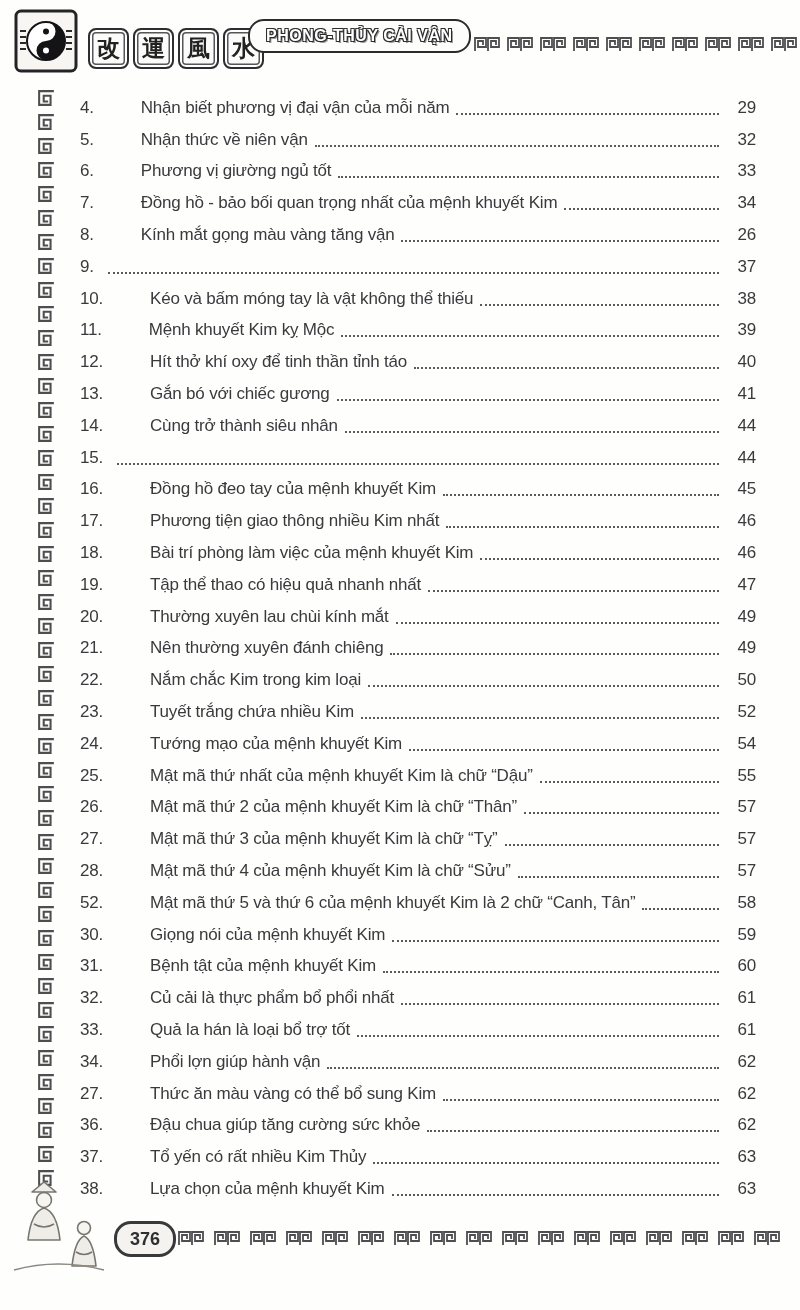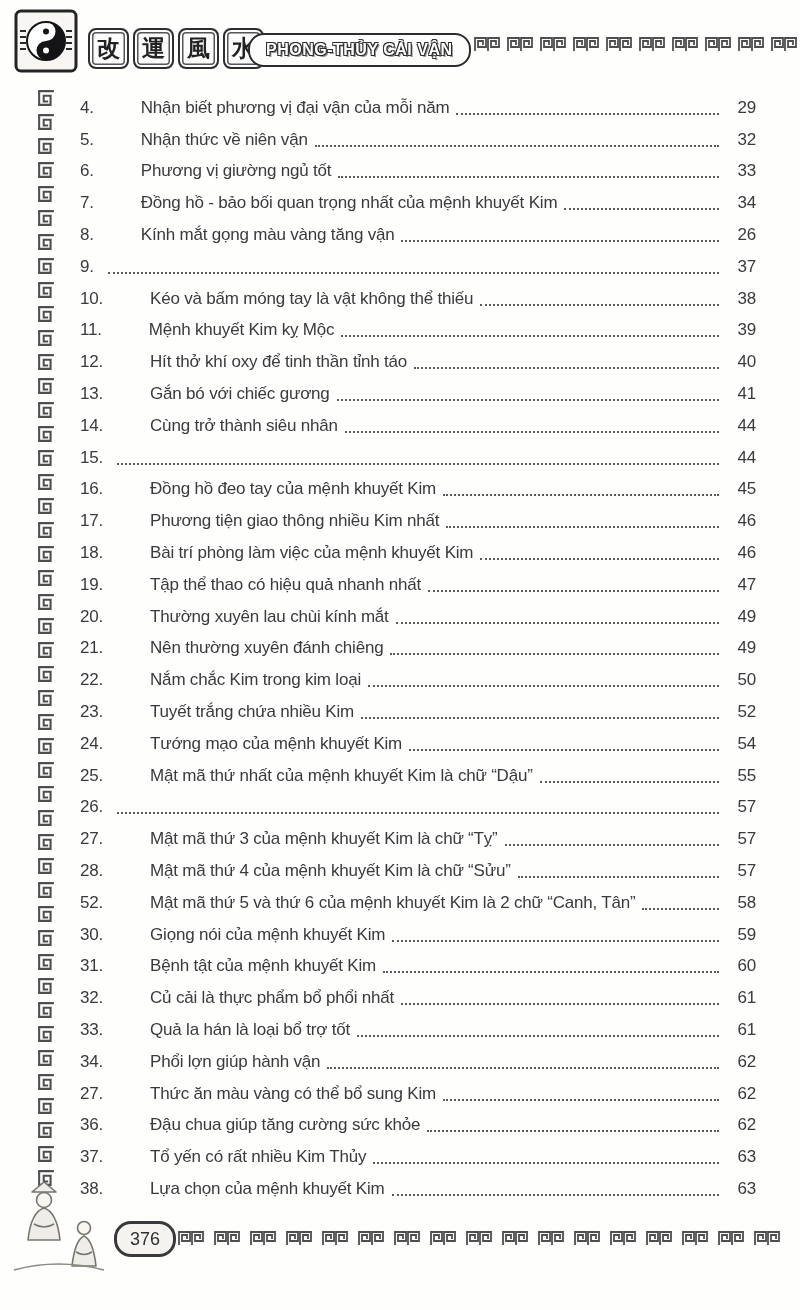--- a/index.html
+++ b/index.html
@@ -14,21 +14,21 @@
   
   .bagua{position:absolute;left:14px;top:8px;width:64px;height:66px;}
   .cn-title{position:absolute;left:88px;top:28px;display:flex;gap:4px;}
   .cn-char{
     width:37px;height:37px;border:2.5px solid #2e2e30;border-radius:8px;
     box-shadow:inset 0 0 0 2px #fff, inset 0 0 0 3.5px #55555a;
     display:flex;align-items:center;justify-content:center;
     font-size:23px;font-weight:bold;color:#222;background:#fbfbf9;
   }
   .badge{
-    position:absolute;left:248px;top:33px;height:30px;padding:0 16px;
+    position:absolute;left:248px;top:19px;height:30px;padding:0 16px;
     border:2.5px solid #2c2c2e;border-radius:16px;background:#fdfdfb;
     display:flex;align-items:center;justify-content:center;
   }
   .badge span{
     font-size:16px;font-weight:bold;letter-spacing:.5px;color:#fff;
     text-shadow:-1px -1px 0 #2c2c2e,1px -1px 0 #2c2c2e,-1px 1px 0 #2c2c2e,
                  1px 1px 0 #2c2c2e,2px 2px 0 #9a9a9a;
     white-space:nowrap;
   }
 
@@ -47,21 +47,21 @@
   .toc-row .title{white-space:nowrap;margin-left:40px;}
   .toc-row .dots{flex:1;min-width:10px;border-bottom:2px dotted #5a5a5e;align-self:flex-end;margin:0 5px 9px 7px;}
   .toc-row .pg{width:32px;text-align:right;white-space:nowrap;}
 
   
   .figures{position:absolute;left:4px;top:1178px;width:108px;height:98px;}
   .page-badge{
     position:absolute;left:114px;top:1221px;width:56px;height:30px;
     border:3px solid #39393b;border-radius:17px;background:#f4f3ef;
     display:flex;align-items:center;justify-content:center;
-    font-size:18px;font-weight:normal;color:#2f2f31;
+    font-size:18px;font-weight:bold;color:#2f2f31;
   }
 </style>
 </head>
 <body>
 
 <div class="sheet">
 
   <svg class="bagua" viewBox="0 0 64 66">
     <rect x="2" y="3" width="60" height="60" rx="5" fill="#f7f6f2" stroke="#242426" stroke-width="3"></rect>
     <g stroke="#2a2a2c" stroke-width="2">
@@ -406,20 +406,21 @@
 
     <div class="toc-row">
       <span class="num">25.</span>
       <span class="title">Mật mã thứ nhất của mệnh khuyết Kim là chữ “Dậu”</span>
       <span class="dots"></span>
       <span class="pg">55</span>
     </div>
 
     <div class="toc-row">
       <span class="num">26.</span>
+      <span class="title">Mật mã thứ 2 của mệnh khuyết Kim là chữ “Thân”</span>
       <span class="dots"></span>
       <span class="pg">57</span>
     </div>
 
     <div class="toc-row">
       <span class="num">27.</span>
       <span class="title">Mật mã thứ 3 của mệnh khuyết Kim là chữ “Tỵ”</span>
       <span class="dots"></span>
       <span class="pg">57</span>
     </div>

